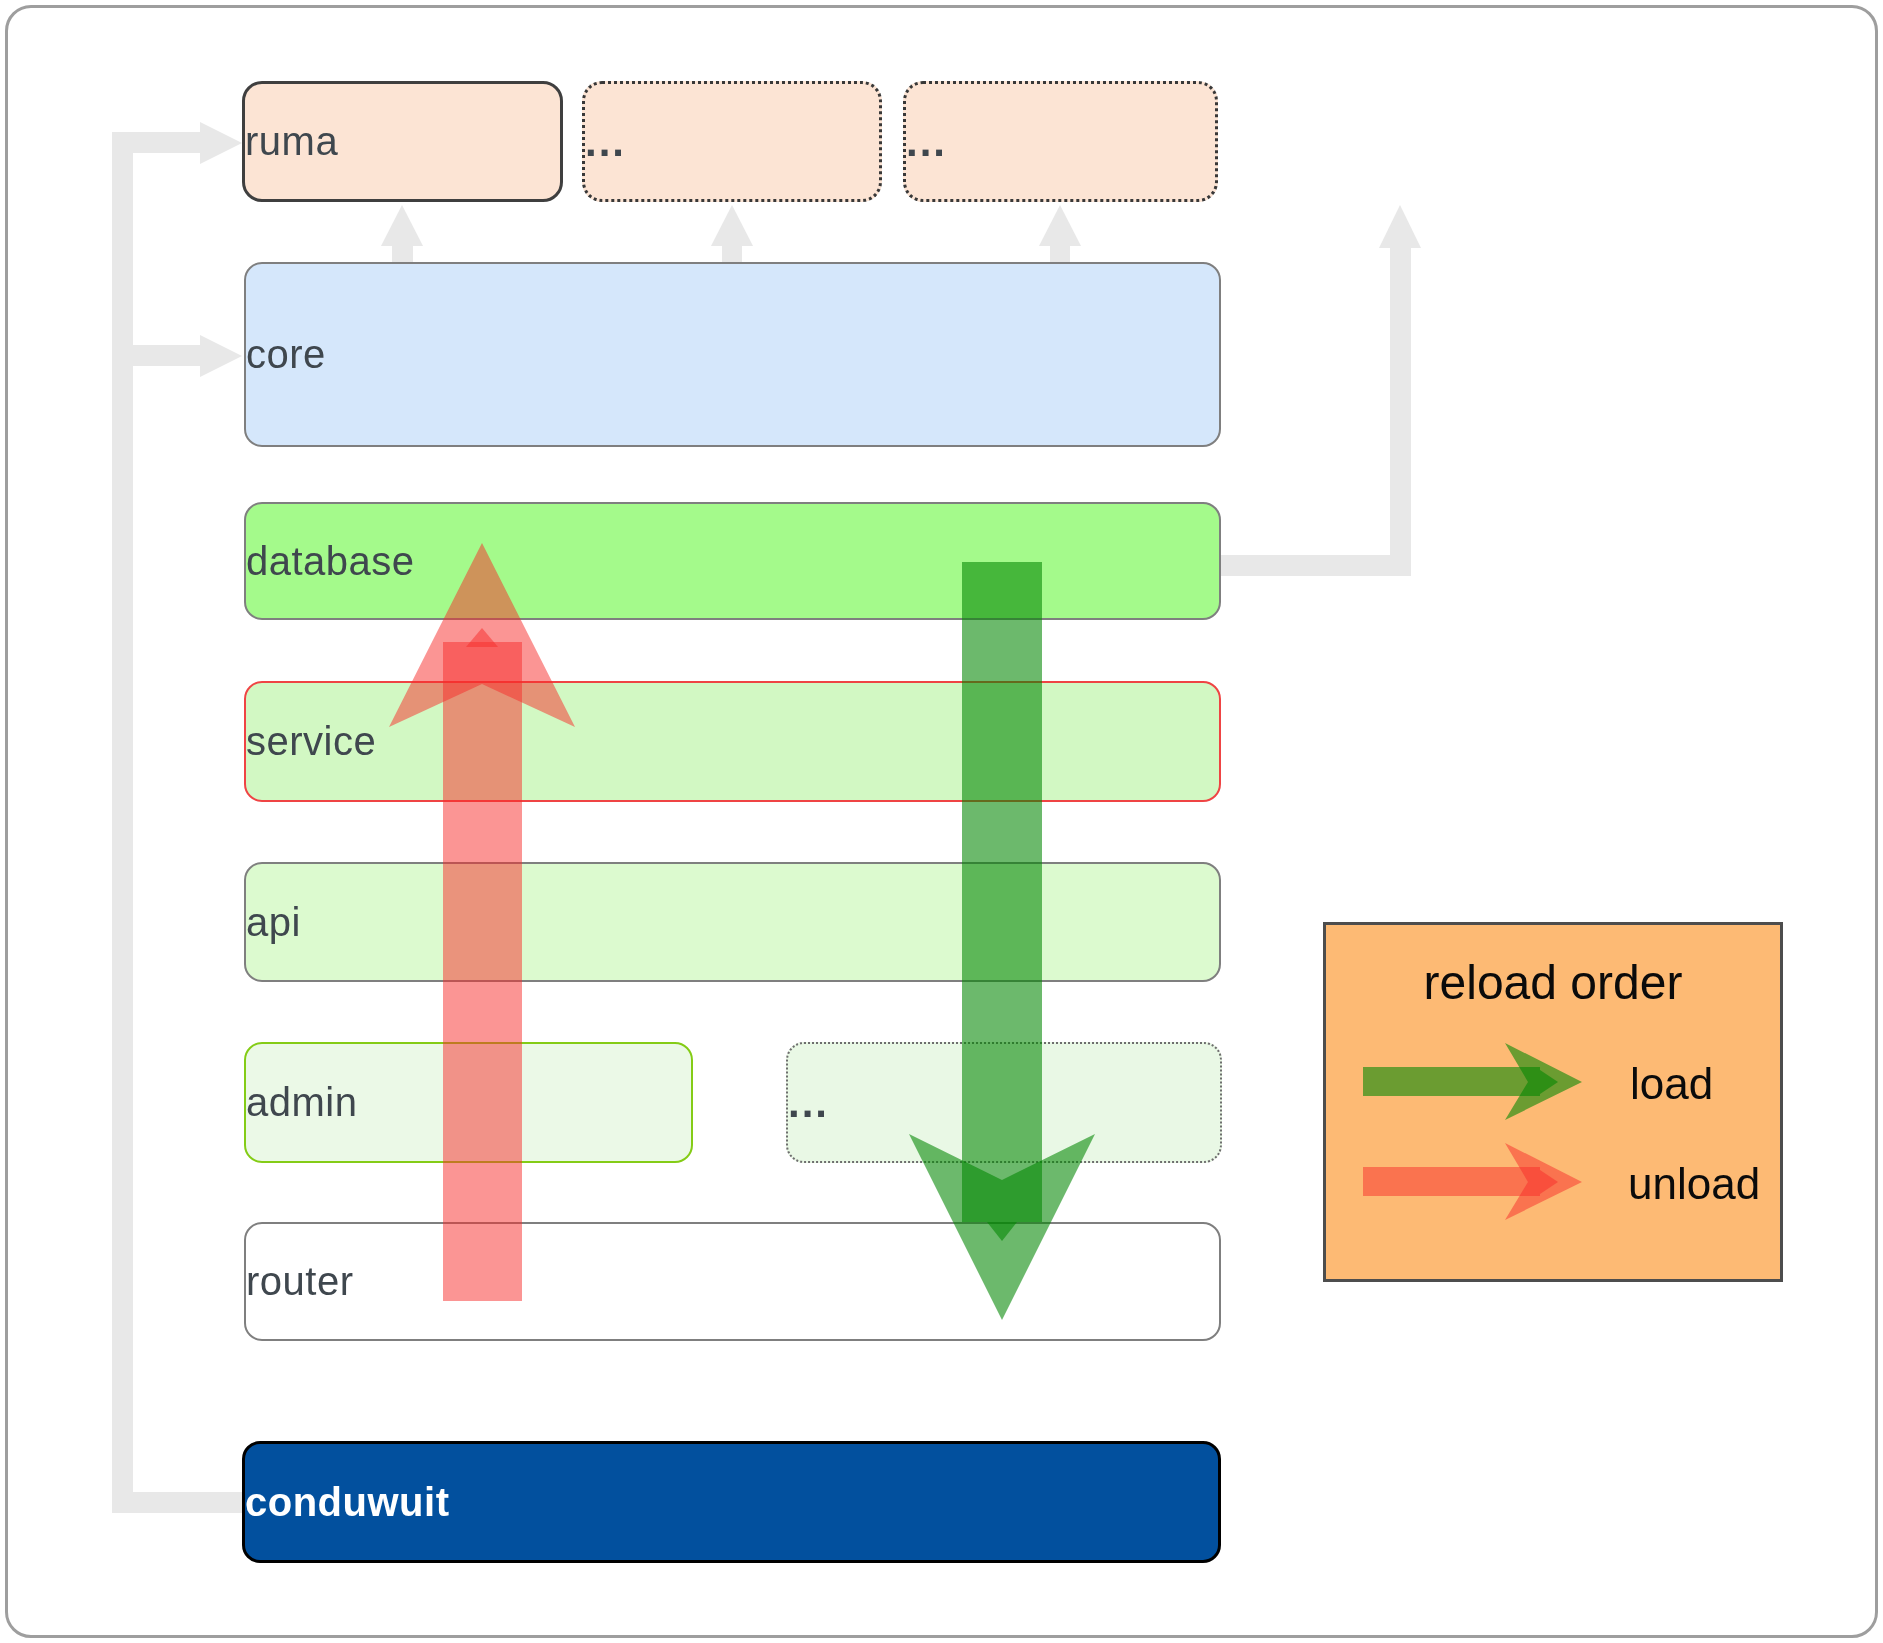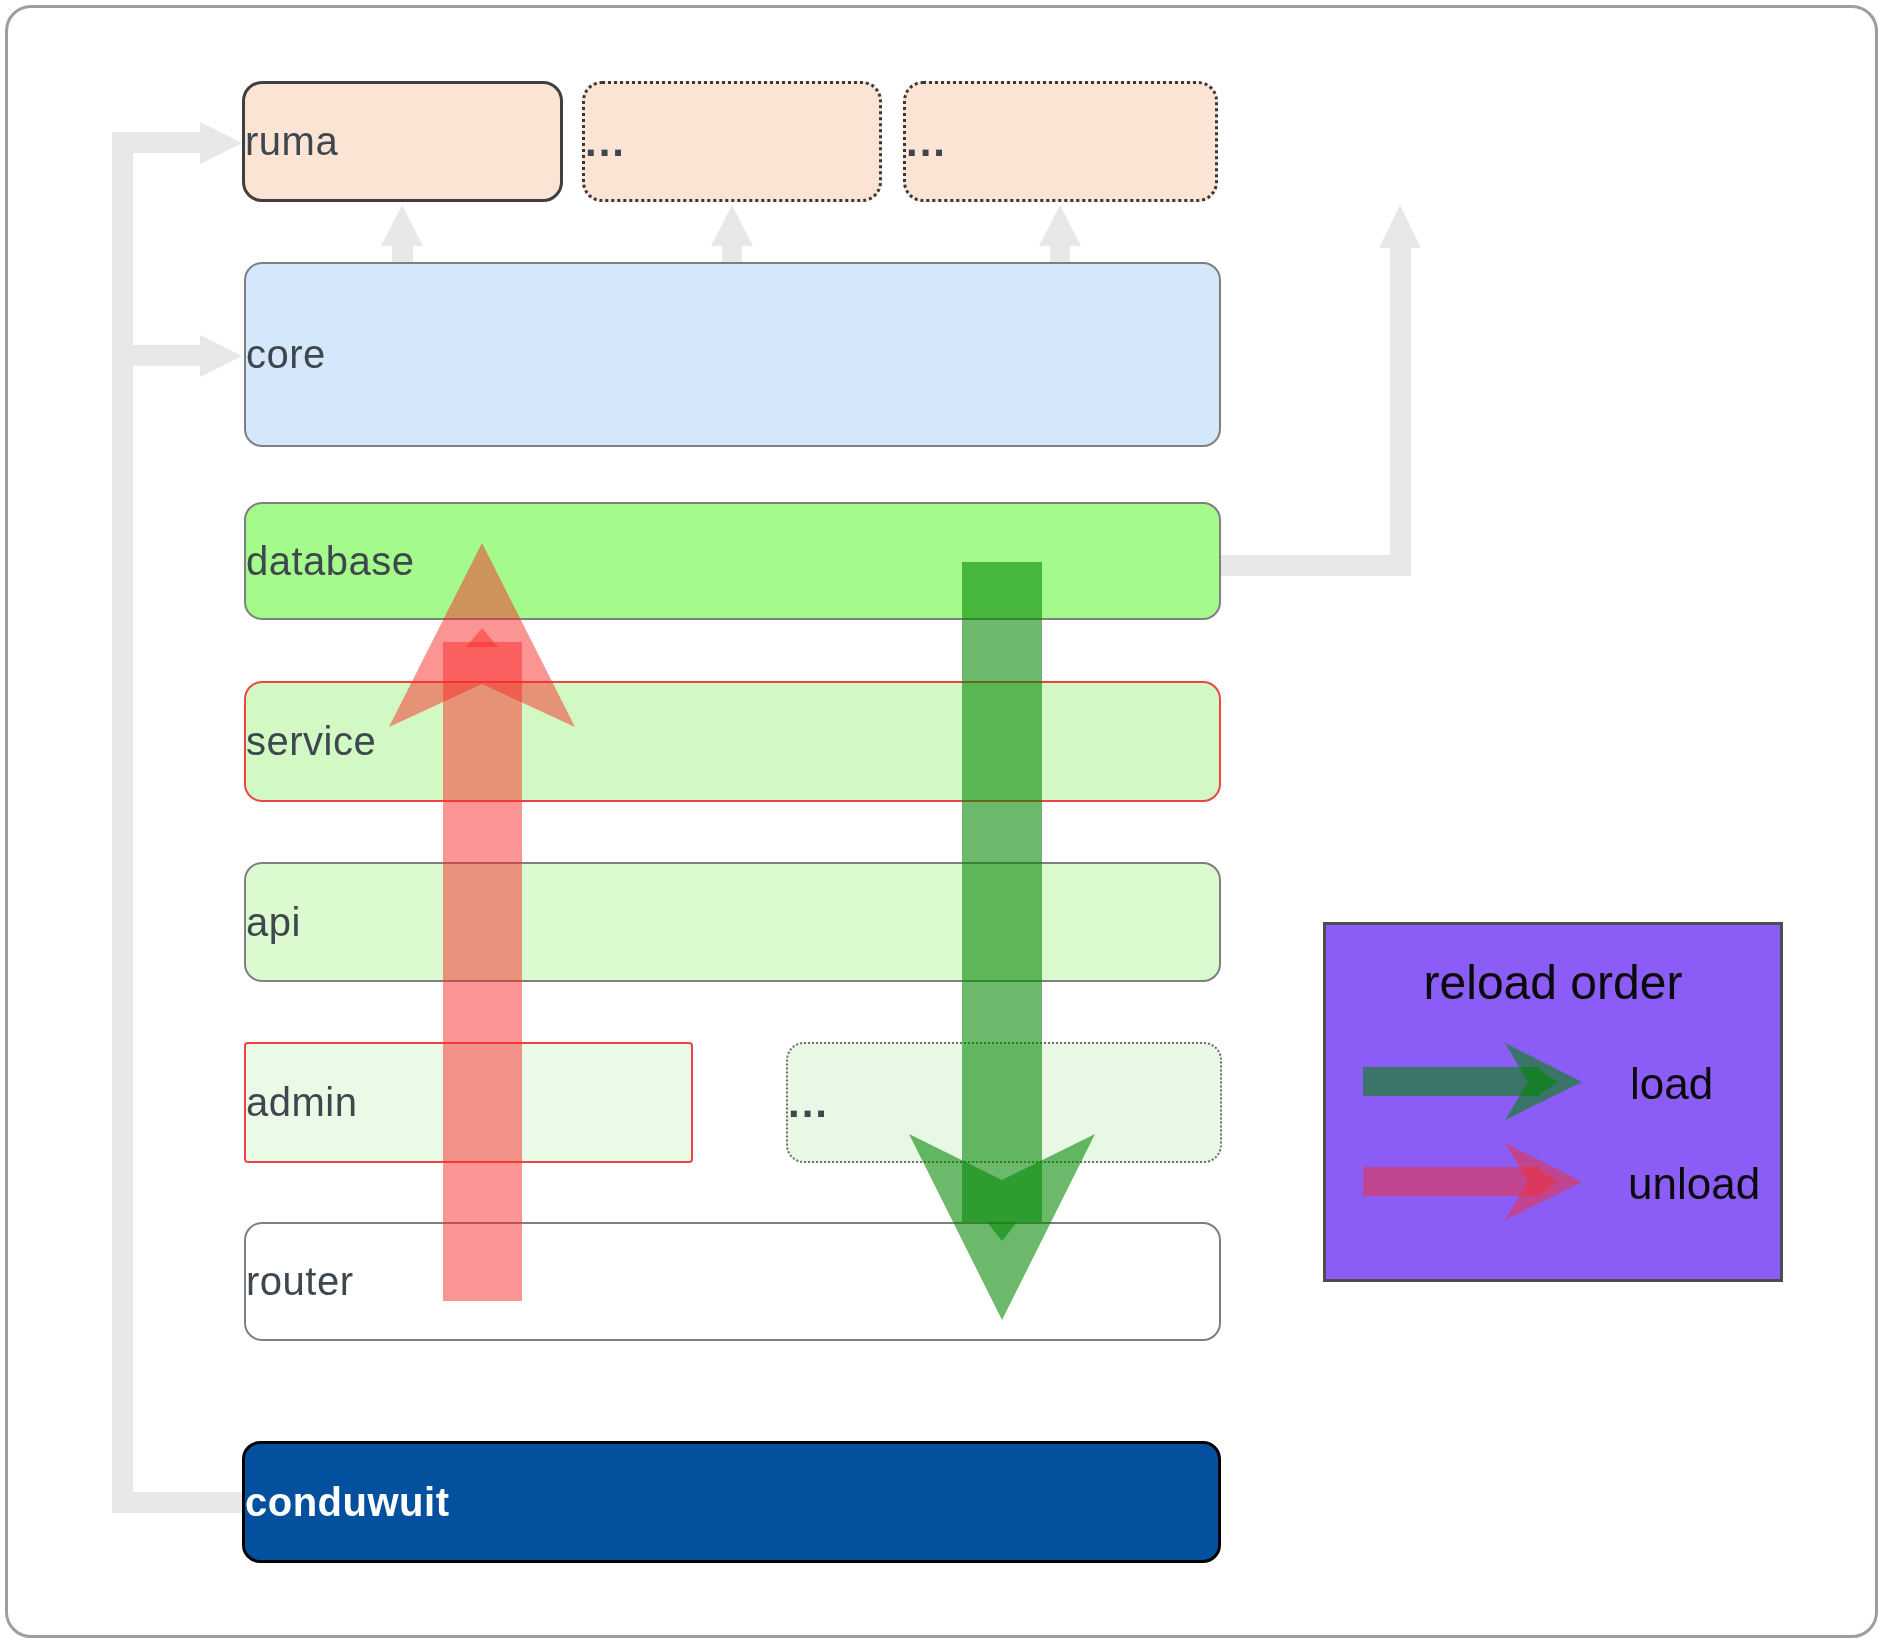--- a/index.html
+++ b/index.html
@@ -18,21 +18,21 @@
   .dots .lbl{font-weight:700;font-size:42px;letter-spacing:2px;}
 
   .b-ruma    {left:242px;top:81px;width:321px;height:121px;border:3px solid #3f3f3f;}
   .b-dots1   {left:582px;top:81px;width:300px;height:121px;border:3px dotted #383838;}
   .b-dots2   {left:903px;top:81px;width:315px;height:121px;border:3px dotted #383838;}
   .b-rocksdb {left:1242px;top:81px;width:321px;height:119px;border:3px solid #3f3f3f;}
   .b-core    {left:244px;top:262px;width:977px;height:185px;border:2px solid #7f7f7f;border-radius:18px;}
   .b-database{left:244px;top:502px;width:977px;height:118px;border:2px solid #7f7f7f;border-radius:18px;}
   .b-service {left:244px;top:681px;width:977px;height:121px;border:2px solid #ef4444;border-radius:18px;}
   .b-api     {left:244px;top:862px;width:977px;height:120px;border:2px solid #7f7f7f;border-radius:18px;}
-  .b-admin   {left:244px;top:1042px;width:449px;height:121px;border:2px solid #ef4444;border-radius:4px;}
+  .b-admin   {left:244px;top:1042px;width:449px;height:121px;border:2px solid #84cc16;border-radius:18px;}
   .b-dots3   {left:786px;top:1042px;width:436px;height:121px;border:2px dotted #6e6e6e;border-radius:18px;}
   .b-router  {left:244px;top:1222px;width:977px;height:119px;border:2px solid #7f7f7f;border-radius:18px;}
   .b-conduwuit{left:242px;top:1441px;width:979px;height:122px;border:3px solid #000000;border-radius:18px;}
   .b-conduwuit .lbl{color:#ffffff;font-weight:600;}
 
   .legend{position:absolute;left:1323px;top:922px;width:460px;height:360px;
           box-sizing:border-box;border:3px solid #4d4d4d;z-index:2;}
   .legend-title{position:absolute;left:0;top:30px;width:100%;text-align:center;
                 font-size:48px;color:#0b0b0b;}
   .legend-label{position:absolute;font-size:44px;color:#0b0b0b;}
@@ -94,21 +94,21 @@
       <span class="lbl">...</span>
     </div>
     <div class="box b-router" style="background: rgb(255, 255, 255);">
       <span class="lbl">router</span>
     </div>
     <div class="box b-conduwuit" style="background: rgb(2, 80, 158);">
       <span class="lbl">conduwuit</span>
     </div>
   </div>
 
-  <div class="legend" style="background: #8b5cf6; padding-left: 23px;">
+  <div class="legend" style="background: #fdba74; padding-left: 23px;">
     <div class="legend-title">reload order</div>
     <div class="legend-label lab-load">load</div>
     <div class="legend-label lab-unload">unload</div>
   </div>
 
   <svg class="layer over" viewBox="0 0 1883 1643">
     <g fill="rgba(247,43,41,0.5)">
       <rect x="443" y="642" width="79" height="659"></rect>
       <polygon points="389,727 482,684 575,727 482,543"></polygon>
       <polygon points="466,647 482,628 498,647"></polygon>

